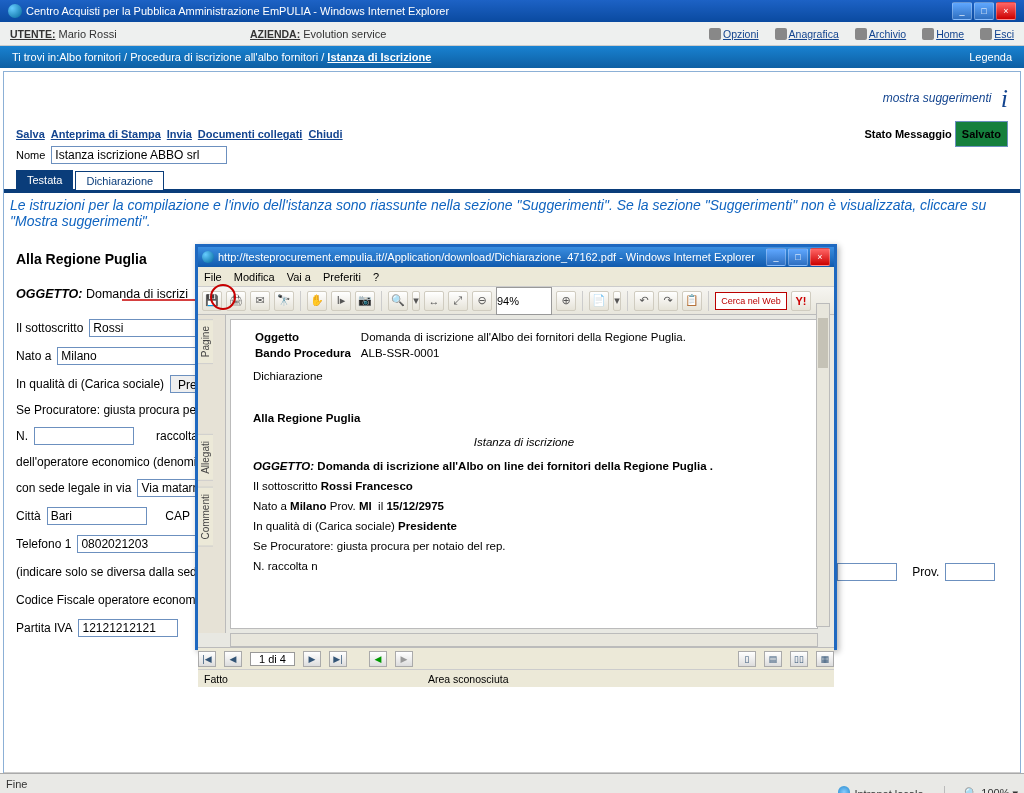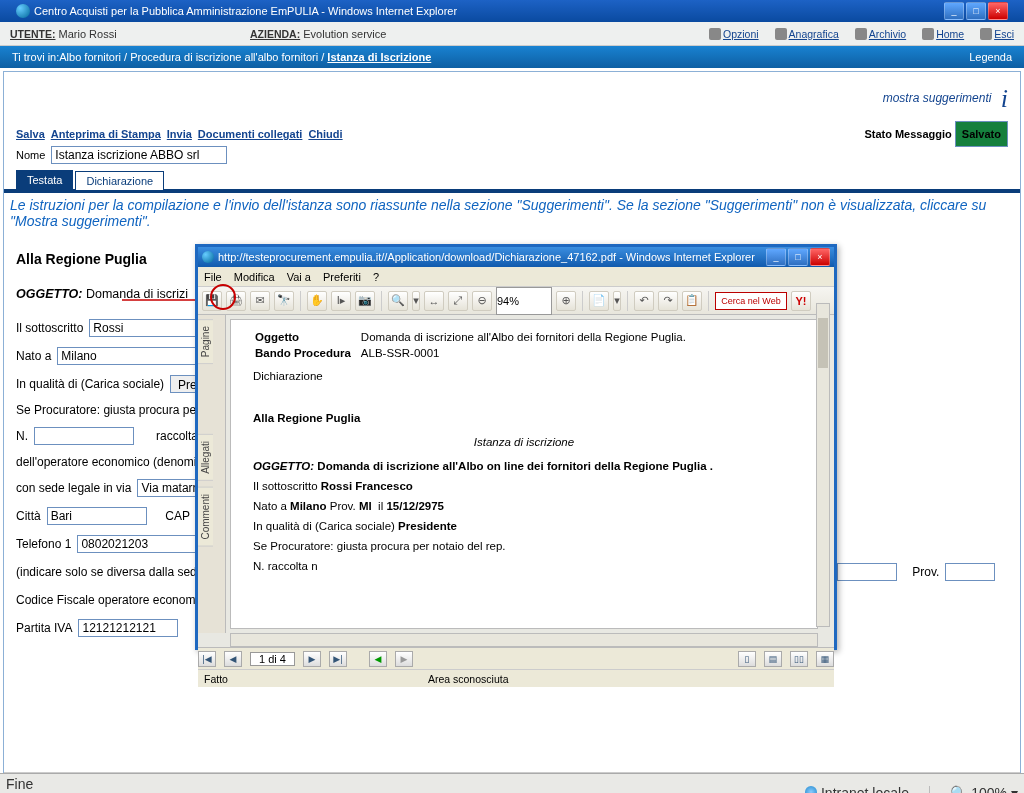--- a/index.html
+++ b/index.html
@@ -1,19 +1,19 @@
 <!DOCTYPE html>
 <html><head>
 <meta charset="utf-8">
 <style>
 * { margin: 0; padding: 0; box-sizing: border-box; font-family: Tahoma, Verdana, sans-serif; }
 body { background: #fff; width: 1024px; height: 793px; overflow: hidden; position: relative; font-size: 11px; }
 
 
-.ie-titlebar { height: 22px; background: linear-gradient(#1d62c5, #0a4aa0); display: flex; align-items: center; padding: 0 16px; color: #fff; text-align: right; }
+.ie-titlebar { height: 22px; background: linear-gradient(#1d62c5, #0a4aa0); display: flex; align-items: center; padding: 0 8px; color: #fff; text-align: right; }
 .ie-titlebar .ie-icon { width: 14px; height: 14px; margin-right: 4px; background: radial-gradient(circle at 30% 30%, #6cf, #069); border-radius: 50%; }
 .ie-titlebar span { font-size: 11px; white-space: nowrap; }
 .ie-titlebar .win-btns { margin-left: auto; display: flex; }
 .win-btn { width: 20px; height: 18px; margin-left: 2px; border: 1px solid #fff4; border-radius: 2px; display: flex; align-items: center; justify-content: center; font-size: 9px; background: linear-gradient(#5fa7ff,#2f6fc0); color: #fff; cursor: pointer; }
 .win-btn.close { background: linear-gradient(#f66,#c00); }
 
 .app { position: relative; }
 
 
 .userbar { height: 24px; background: #eef0ef; display: flex; align-items: center; padding: 0 10px; color: #333; border-bottom: 1px solid #ccc; }
@@ -55,21 +55,21 @@
 .form-area .ogg { font-size: 12.5px; margin: 6px 0 18px; }
 .form-area .ogg b { font-style: italic; }
 .fr { margin: 10px 0; display: flex; align-items: center; gap: 6px; flex-wrap: wrap; }
 .fr label { font-size: 12px; }
 input.tf, select.tf { border:1px solid #6c90bf; padding:1px 3px; font-size:12px; height: 18px; }
 .w60{width:60px}.w100{width:100px}.w130{width:130px}.w160{width:160px}.w200{width:200px}.w50{width:50px}
 
 .footer-server { position:absolute; bottom:0; left:0; right:0; height:18px; background:#eef; border-top:1px solid #ccc; display:flex; align-items:center; padding:0 8px; font-size:10.5px; color:#333; }
 .footer-server .r {margin-left:auto;}
 
-.ie-status { position:absolute; bottom:0; left:0; right:0; height:20px; background:#e9e9e6; border-top:1px solid #aaa; display:flex; align-items:center; font-size:14px; color:#333; padding:0 6px;}
+.ie-status { position:absolute; bottom:0; left:0; right:0; height:20px; background:#e9e9e6; border-top:1px solid #aaa; display:flex; align-items:center; font-size:11px; color:#333; padding:0 6px;}
 .ie-status .zone { margin-left:auto; display:flex; align-items:center; gap:20px;margin-top:19px;}
 .ie-status .globe{width:12px;height:12px;background:radial-gradient(circle,#8cf,#28c);border-radius:50%;display:inline-block;margin-right:4px;}
 .ie-status .div { width:1px; height:14px; background:#bbb;}
 
 
 .annot-arrow { position:absolute; left:122px; top:291px; pointer-events:none; }
 .annot-circle { position:absolute; left:210px; top:284px; width:26px; height:26px; border: 2px solid #c70000; border-radius:50%; pointer-events:none; z-index: 200; }
 
 
 .pdfwin { position:absolute; left:195px; top:244px; width:642px; height:406px; border: 3px solid #1e68c0; background:#e8e8e2; z-index: 100; box-shadow: 2px 2px 6px rgba(0,0,0,0.3); }

